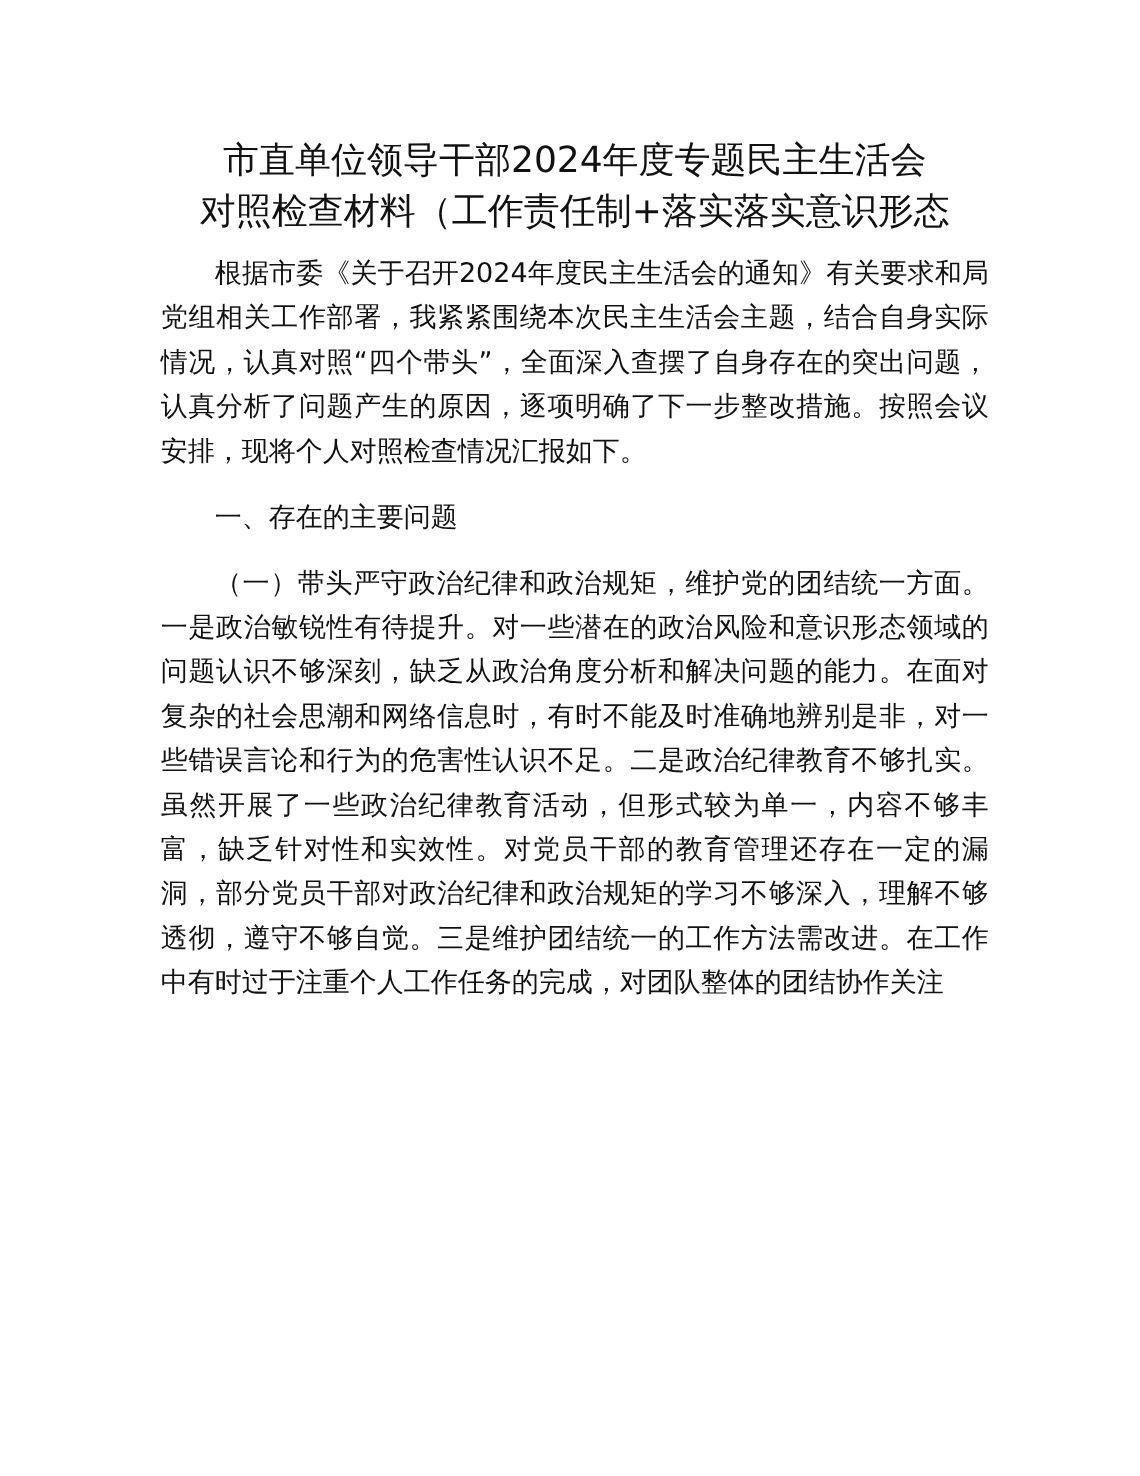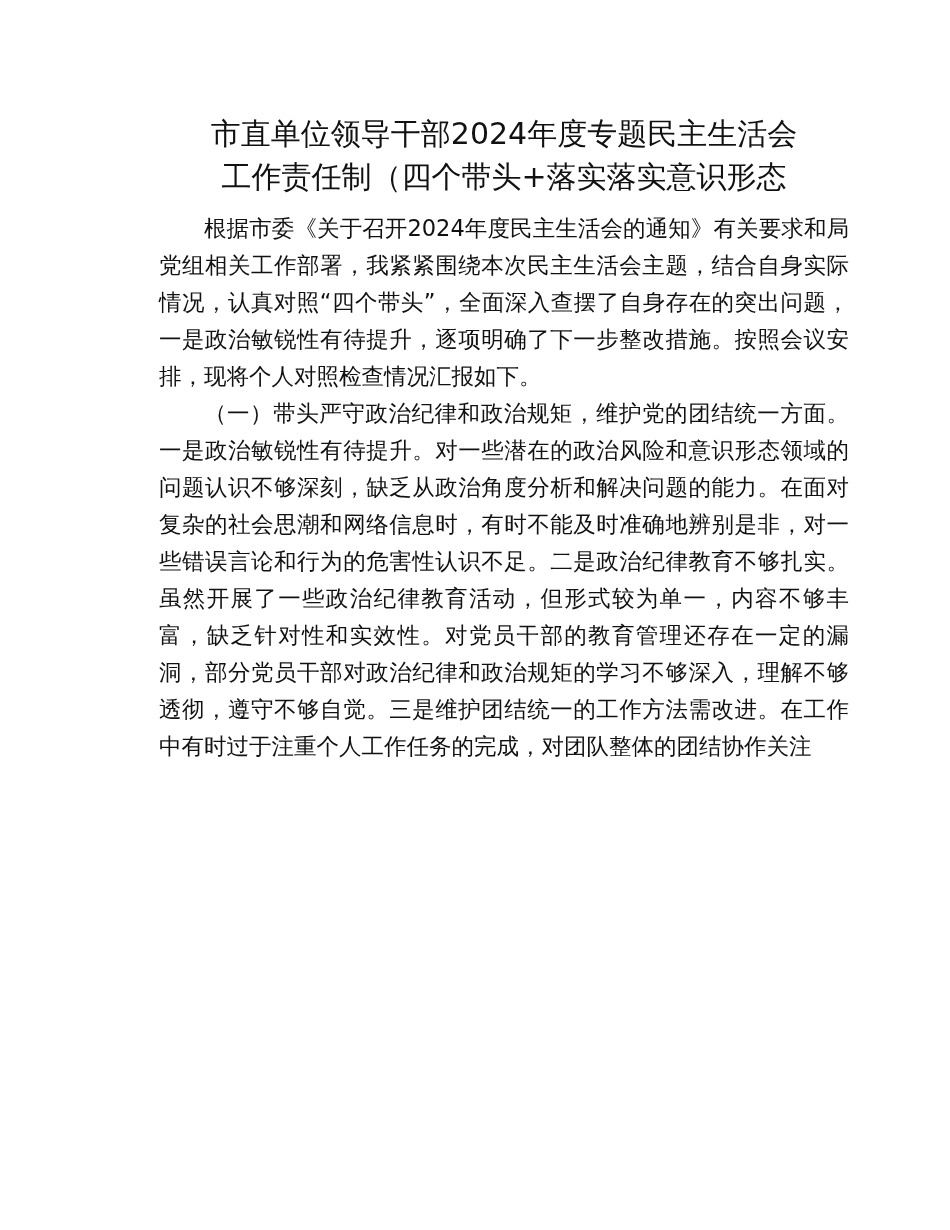--- a/index.html
+++ b/index.html
@@ -1,28 +1,29 @@
 <!DOCTYPE html>
 <html><head>
   <meta charset="utf-8">
   <style>
     html, body { margin: 0; padding: 0; background: #ffffff; }
     body { width: 950px; height: 1230px; overflow: hidden; position: relative;
            font-family: "DejaVu Sans", "Liberation Sans", sans-serif; color: #111111; }
-    .page { position: absolute; left: 159px; top: 112px; width: 690px; }
+    .page { position: absolute; left: 134px; top: 112px; width: 690px; }
     .title { text-align: center; font-size: 30px; line-height: 43px; margin: 0 0 12px 0;
              font-weight: normal; letter-spacing: 0px; }
     .title span { display: block; }
     p { margin: 0; font-size: 22.5px; line-height: 37px; text-align: justify; text-justify: inter-character; }
     p.indent { text-indent: 45px; }
     p.heading { margin-top: 18px; margin-bottom: 18px; }
   </style>
 </head>
 <body>
 
 <div class="page">
   <h1 class="title">
     <span>市直单位领导干部2024年度专题民主生活会</span>
-    <span>工作责任制（四个带头+落实落实意识形态</span>
+    <span>对照检查材料（工作责任制+落实落实意识形态</span>
   </h1>
-  <p class="indent">根据市委《关于召开2024年度民主生活会的通知》有关要求和局党组相关工作部署，我紧紧围绕本次民主生活会主题，结合自身实际情况，认真对照“四个带头”，全面深入查摆了自身存在的突出问题，一是政治敏锐性有待提升，逐项明确了下一步整改措施。按照会议安排，现将个人对照检查情况汇报如下。</p>
+  <p class="indent">根据市委《关于召开2024年度民主生活会的通知》有关要求和局党组相关工作部署，我紧紧围绕本次民主生活会主题，结合自身实际情况，认真对照“四个带头”，全面深入查摆了自身存在的突出问题，认真分析了问题产生的原因，逐项明确了下一步整改措施。按照会议安排，现将个人对照检查情况汇报如下。</p>
+  <p class="indent heading">一、存在的主要问题</p>
   <p class="indent">（一）带头严守政治纪律和政治规矩，维护党的团结统一方面。一是政治敏锐性有待提升。对一些潜在的政治风险和意识形态领域的问题认识不够深刻，缺乏从政治角度分析和解决问题的能力。在面对复杂的社会思潮和网络信息时，有时不能及时准确地辨别是非，对一些错误言论和行为的危害性认识不足。二是政治纪律教育不够扎实。虽然开展了一些政治纪律教育活动，但形式较为单一，内容不够丰富，缺乏针对性和实效性。对党员干部的教育管理还存在一定的漏洞，部分党员干部对政治纪律和政治规矩的学习不够深入，理解不够透彻，遵守不够自觉。三是维护团结统一的工作方法需改进。在工作中有时过于注重个人工作任务的完成，对团队整体的团结协作关注</p>
 </div>
 
 </body></html>

